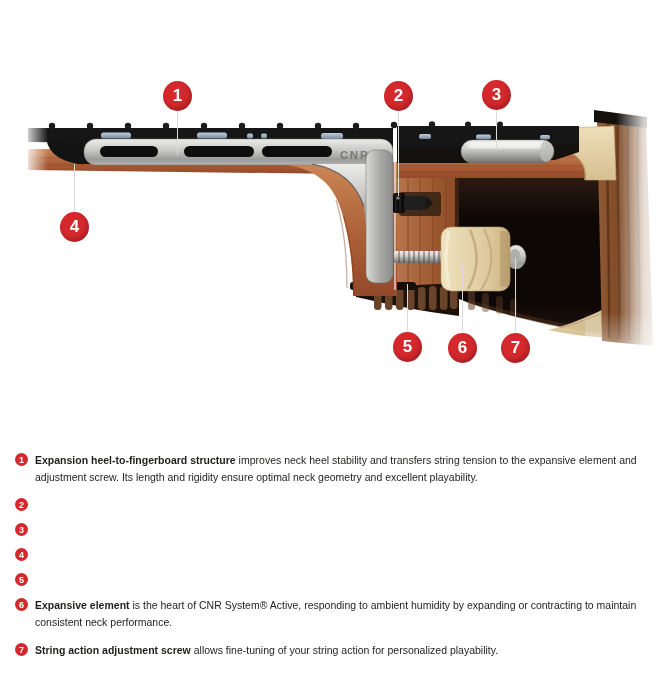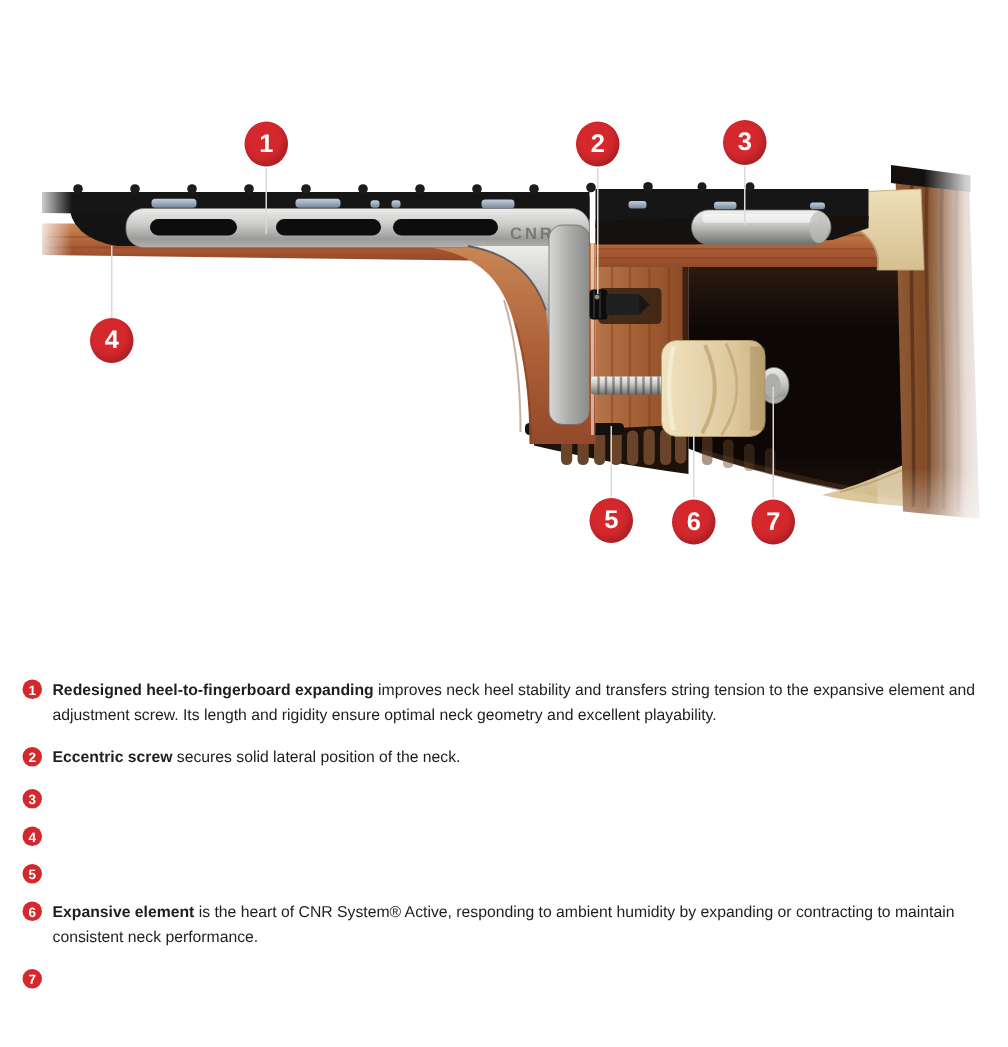--- a/index.html
+++ b/index.html
@@ -247,36 +247,36 @@
   <div class="marker" style="left:384px; top:81px;">2</div>
   <div class="marker" style="left:482px; top:80px;">3</div>
   <div class="marker" style="left:60px;  top:212px;">4</div>
   <div class="marker" style="left:393px; top:332px;">5</div>
   <div class="marker" style="left:448px; top:333px;">6</div>
   <div class="marker" style="left:501px; top:333px;">7</div>
 
   <div class="legend">
     <div class="legend-item">
       <span class="badge">1</span>
-      <p class="legend-text"><b>Redesigned heel-to-fingerboard expanding</b><span> improves neck heel stability and transfers string tension to the expansive element and adjustment screw. Its length and rigidity ensure optimal neck geometry and excellent playability.</span></p>
+      <p class="legend-text"><b>Expansion heel-to-fingerboard structure</b><span> improves neck heel stability and transfers string tension to the expansive element and adjustment screw. Its length and rigidity ensure optimal neck geometry and excellent playability.</span></p>
     </div>
     <div class="legend-item">
       <span class="badge">2</span>
-      <p class="legend-text"><b>Eccentric screw</b><span> secures solid lateral position of the neck.</span></p>
     </div>
     <div class="legend-item">
       <span class="badge">3</span>
     </div>
     <div class="legend-item">
       <span class="badge">4</span>
     </div>
     <div class="legend-item">
       <span class="badge">5</span>
     </div>
     <div class="legend-item">
       <span class="badge">6</span>
       <p class="legend-text"><b>Expansive element</b><span> is the heart of CNR System® Active, responding to ambient humidity by expanding or contracting to maintain consistent neck performance.</span></p>
     </div>
     <div class="legend-item">
       <span class="badge">7</span>
+      <p class="legend-text"><b>String action adjustment screw</b><span> allows fine-tuning of your string action for personalized playability.</span></p>
     </div>
   </div>
 </div>
 
 </body></html>

